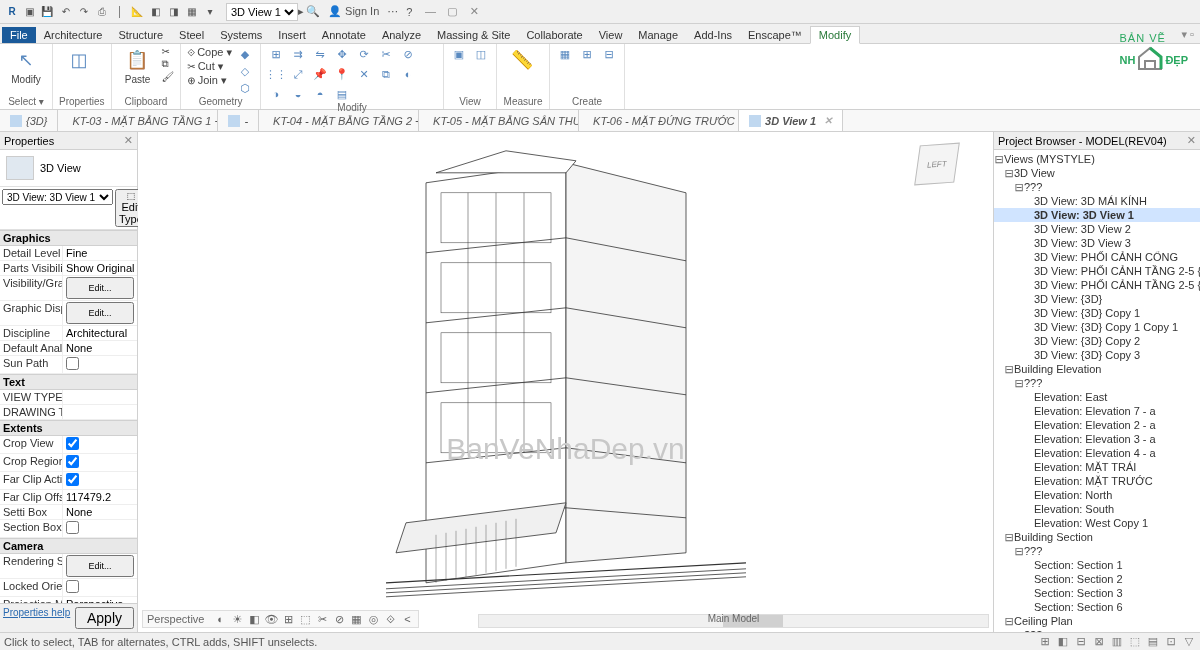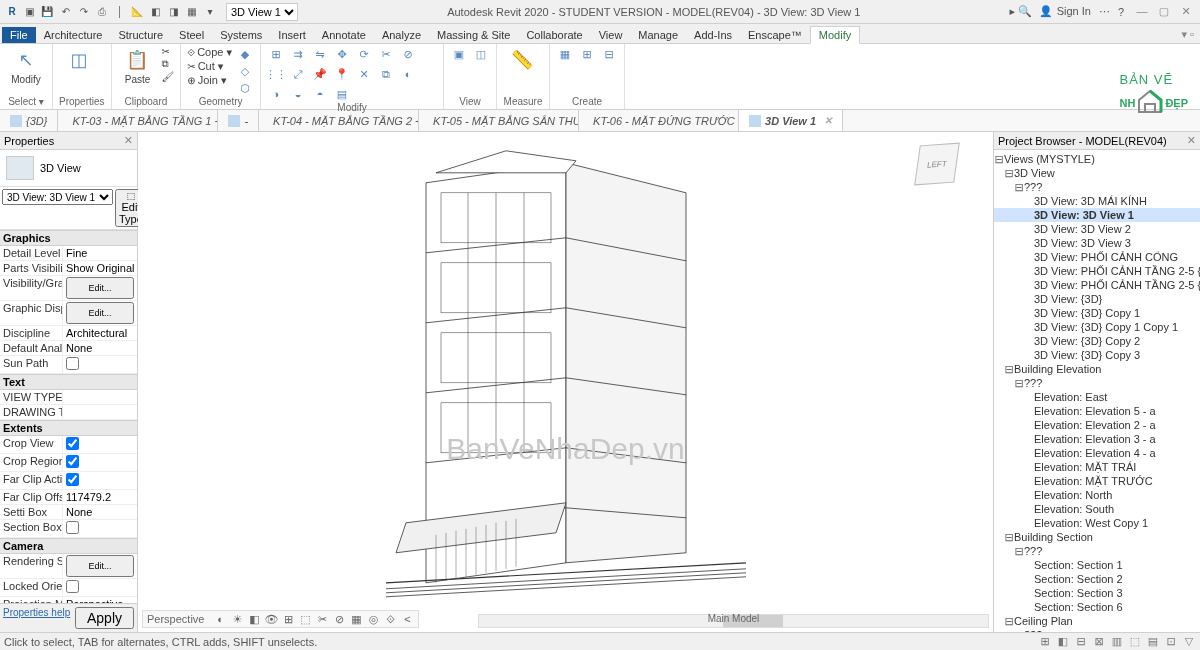--- a/index.html
+++ b/index.html
@@ -83,21 +83,21 @@
 .pbrowser { width: 206px; background: #fff; display: flex; flex-direction: column; }
 .pbrowser .tree { flex: 1; overflow-y: auto; padding: 2px 0; font-size: 11px; }
 .tnode { padding: 0 2px 0 0; white-space: nowrap; color: #333; line-height: 14px;}
 .tnode .tw { display:inline-block; width:10px; text-align:center; color:#666; cursor:pointer;}
 .tnode.sel { background: #d0e4ff; }
 .tnode.bold { font-weight: bold; }
 .ind1{padding-left:10px;} .ind2{padding-left:20px;} .ind3{padding-left:30px;}
 
 
 .logo { position: absolute; right: 12px; top: 32px; text-align: left; pointer-events:none;}
-.logo .l1{ font-size:13px; color:#2aa860; letter-spacing:1px;margin-top:40px;}
+.logo .l1{ font-size:11px; color:#2aa860; letter-spacing:1px;}
 .logo .l2{ font-size:22px; font-weight:bold; color:#2aa860;}
 .logo .house{ display:inline-block; vertical-align:middle;}
 
 
 .status { position: absolute; bottom: 0; left: 0; right: 0; height: 18px; background: #f0f0f0; border-top: 1px solid #d0d0d0; display: flex; align-items: center; padding: 0 4px; font-size: 10px; color: #555; gap:10px;}
 .status .right{ margin-left:auto; display:flex; gap:4px;}
 .status .right span{ width:14px; text-align:center; color:#777;}
 </style>
 </head>
 <body>
@@ -111,21 +111,20 @@
     <span>↷</span>
     <span>⎙</span>
     <span>│</span>
     <span>📐</span>
     <span>◧</span>
     <span>◨</span>
     <span>▦</span>
     <span>▾</span>
   </div>
   <select><option>3D View 1</option></select>
-  <div class="title">Autodesk Revit 2020 - STUDENT VERSION - MODEL(REV04) - 3D View: 3D View 1</div>
   <div class="right">
     <span>▸ 🔍</span>
     <span>👤 <span>Sign In</span></span>
     <span>⋯</span>
     <span>?</span>
   </div>
   <div class="winbtns">
     <span>—</span>
     <span>▢</span>
     <span>✕</span>
@@ -478,21 +477,21 @@
         <div class="tnode ind3"><span class="tw"></span><span>3D View: PHỐI CẢNH TẦNG 2-5 {01}</span></div>
         <div class="tnode ind3"><span class="tw"></span><span>3D View: PHỐI CẢNH TẦNG 2-5 {02}</span></div>
         <div class="tnode ind3"><span class="tw"></span><span>3D View: {3D}</span></div>
         <div class="tnode ind3"><span class="tw"></span><span>3D View: {3D} Copy 1</span></div>
         <div class="tnode ind3"><span class="tw"></span><span>3D View: {3D} Copy 1 Copy 1</span></div>
         <div class="tnode ind3"><span class="tw"></span><span>3D View: {3D} Copy 2</span></div>
         <div class="tnode ind3"><span class="tw"></span><span>3D View: {3D} Copy 3</span></div>
         <div class="tnode ind1"><span class="tw">⊟</span><span>Building Elevation</span></div>
         <div class="tnode ind2"><span class="tw">⊟</span><span>???</span></div>
         <div class="tnode ind3"><span class="tw"></span><span>Elevation: East</span></div>
-        <div class="tnode ind3"><span class="tw"></span><span>Elevation: Elevation 5 - a</span></div>
+        <div class="tnode ind3"><span class="tw"></span><span>Elevation: Elevation 7 - a</span></div>
         <div class="tnode ind3"><span class="tw"></span><span>Elevation: Elevation 2 - a</span></div>
         <div class="tnode ind3"><span class="tw"></span><span>Elevation: Elevation 3 - a</span></div>
         <div class="tnode ind3"><span class="tw"></span><span>Elevation: Elevation 4 - a</span></div>
         <div class="tnode ind3"><span class="tw"></span><span>Elevation: MẶT TRÁI</span></div>
         <div class="tnode ind3"><span class="tw"></span><span>Elevation: MẶT TRƯỚC</span></div>
         <div class="tnode ind3"><span class="tw"></span><span>Elevation: North</span></div>
         <div class="tnode ind3"><span class="tw"></span><span>Elevation: South</span></div>
         <div class="tnode ind3"><span class="tw"></span><span>Elevation: West Copy 1</span></div>
         <div class="tnode ind1"><span class="tw">⊟</span><span>Building Section</span></div>
         <div class="tnode ind2"><span class="tw">⊟</span><span>???</span></div>

